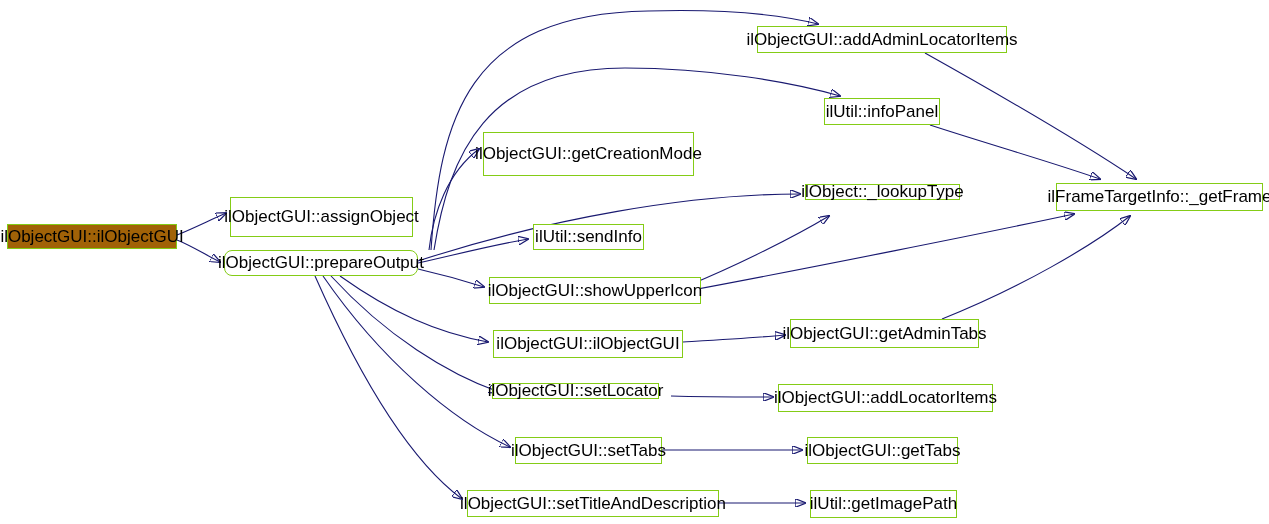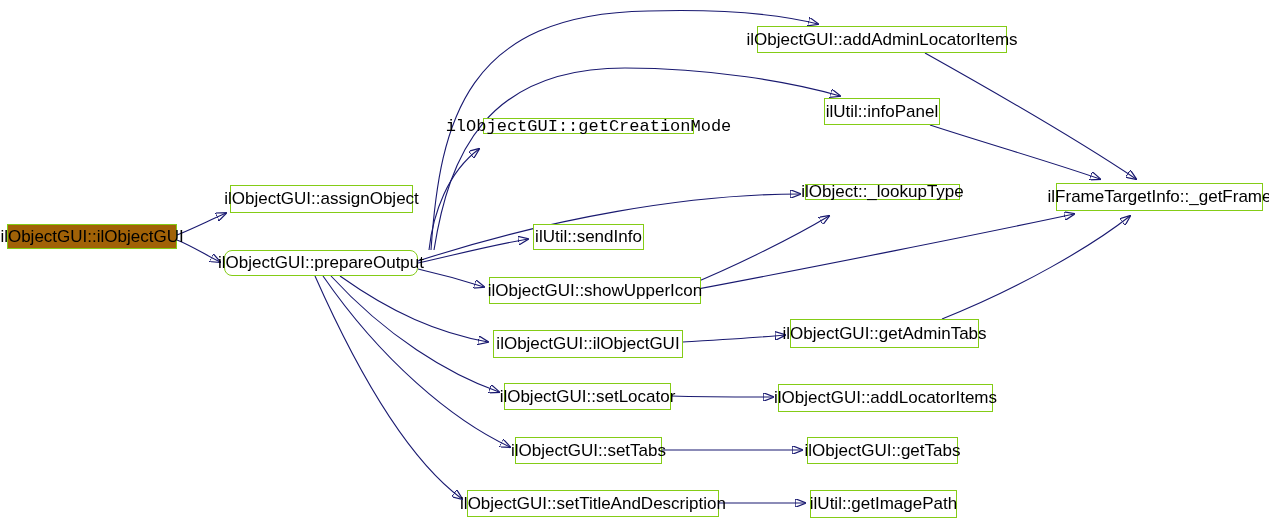--- a/index.html
+++ b/index.html
@@ -79,33 +79,33 @@
     <path d="M662,450 C710,450 755,450 802,450" marker-end="url(#arrow)"></path>
     <path d="M708,503 C740,503 772,503 805,503" marker-end="url(#arrow)"></path>
 
     <path d="M925,53 C1000,95 1075,138 1136,179" marker-end="url(#arrow)"></path>
     <path d="M930,125 C985,143 1048,161 1100,179" marker-end="url(#arrow)"></path>
     <path d="M942,319 C1020,288 1092,246 1130,216" marker-end="url(#arrow)"></path>
   </svg>
 
   <div class="node root" style="left:7px; top:224px; width:170px; height:25px;">ilObjectGUI::ilObjectGUI</div>
 
-  <div class="node" style="left:230px; top:185px; width:183px; height:28px;">ilObjectGUI::assignObject</div>
+  <div class="node" style="left:230px; top:197px; width:183px; height:40px;">ilObjectGUI::assignObject</div>
 
   <div class="node" style="left:224px; top:250px; width:194px; height:26px;border-radius:8px;">ilObjectGUI::prepareOutput</div>
 
-  <div class="node" style="left:483px; top:118px; width:211px; height:16px;font-family:Liberation Mono, monospace;">ilObjectGUI::getCreationMode</div>
+  <div class="node" style="left:483px; top:132px; width:211px; height:44px;">ilObjectGUI::getCreationMode</div>
 
   <div class="node" style="left:533px; top:224px; width:111px; height:26px;">ilUtil::sendInfo</div>
 
   <div class="node" style="left:489px; top:277px; width:212px; height:27px;">ilObjectGUI::showUpperIcon</div>
 
   <div class="node" style="left:493px; top:330px; width:190px; height:28px;">ilObjectGUI::ilObjectGUI</div>
 
-  <div class="node" style="left:504px; top:383px; width:167px; height:27px;">ilObjectGUI::setLocator</div>
+  <div class="node" style="left:492px; top:383px; width:167px; height:16px;">ilObjectGUI::setLocator</div>
 
   <div class="node" style="left:515px; top:437px; width:147px; height:27px;">ilObjectGUI::setTabs</div>
 
   <div class="node" style="left:467px; top:490px; width:252px; height:27px;">ilObjectGUI::setTitleAndDescription</div>
 
   <div class="node" style="left:757px; top:26px; width:250px; height:27px;">ilObjectGUI::addAdminLocatorItems</div>
 
   <div class="node" style="left:824px; top:98px; width:116px; height:27px;">ilUtil::infoPanel</div>
 
   <div class="node" style="left:805px; top:184px; width:155px; height:16px;text-align:center;">ilObject::_lookupType</div>

